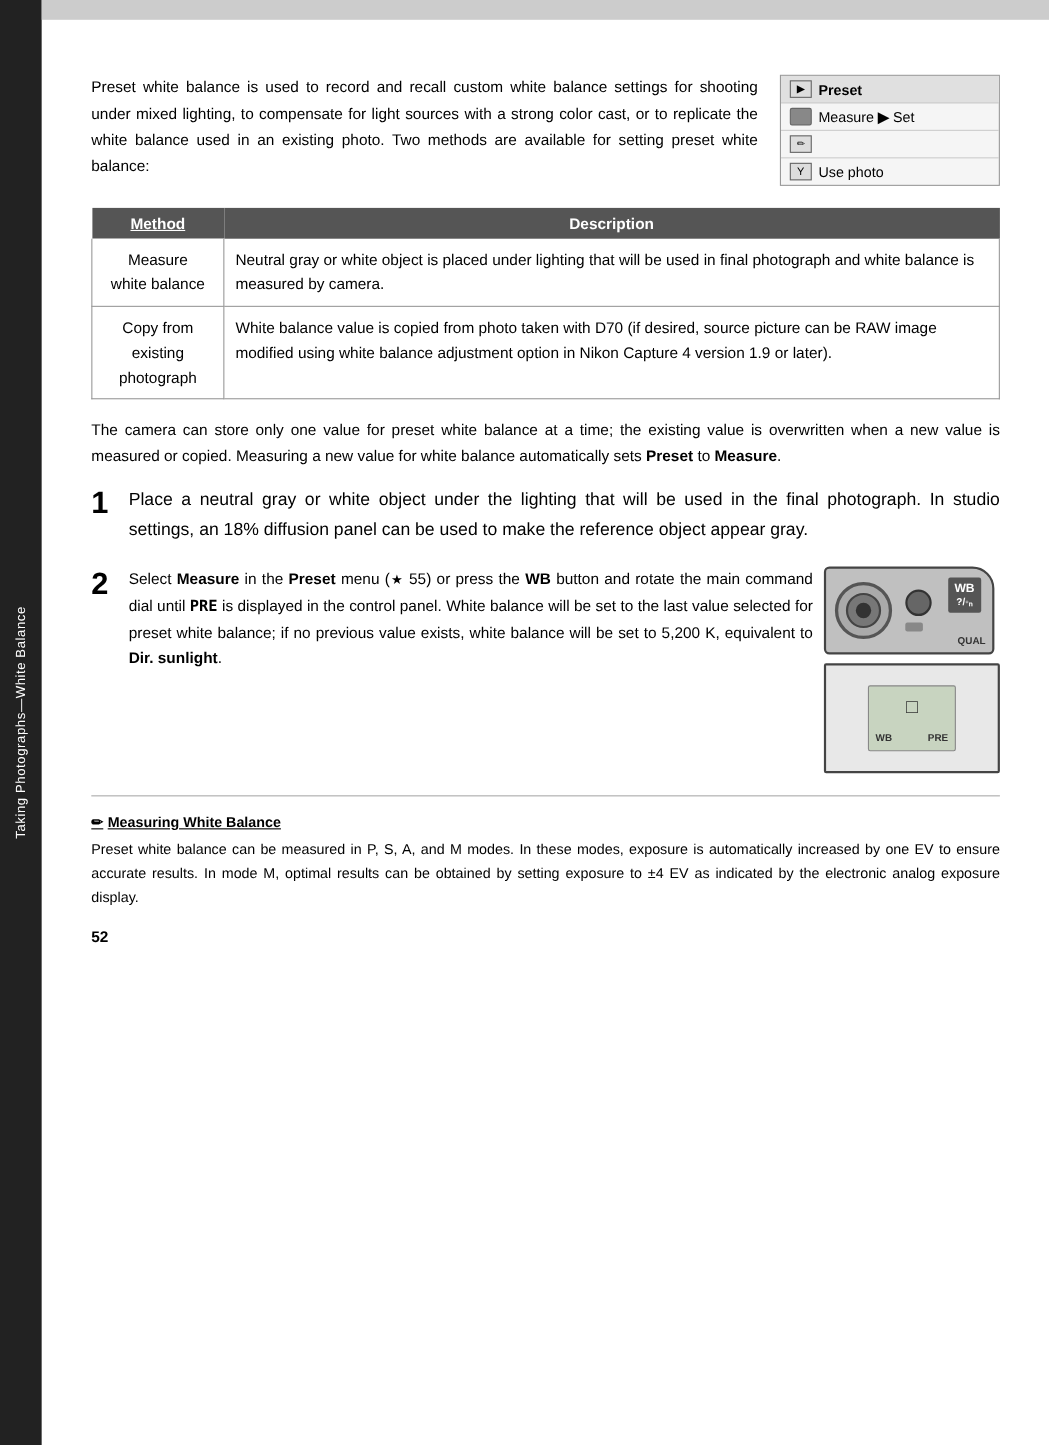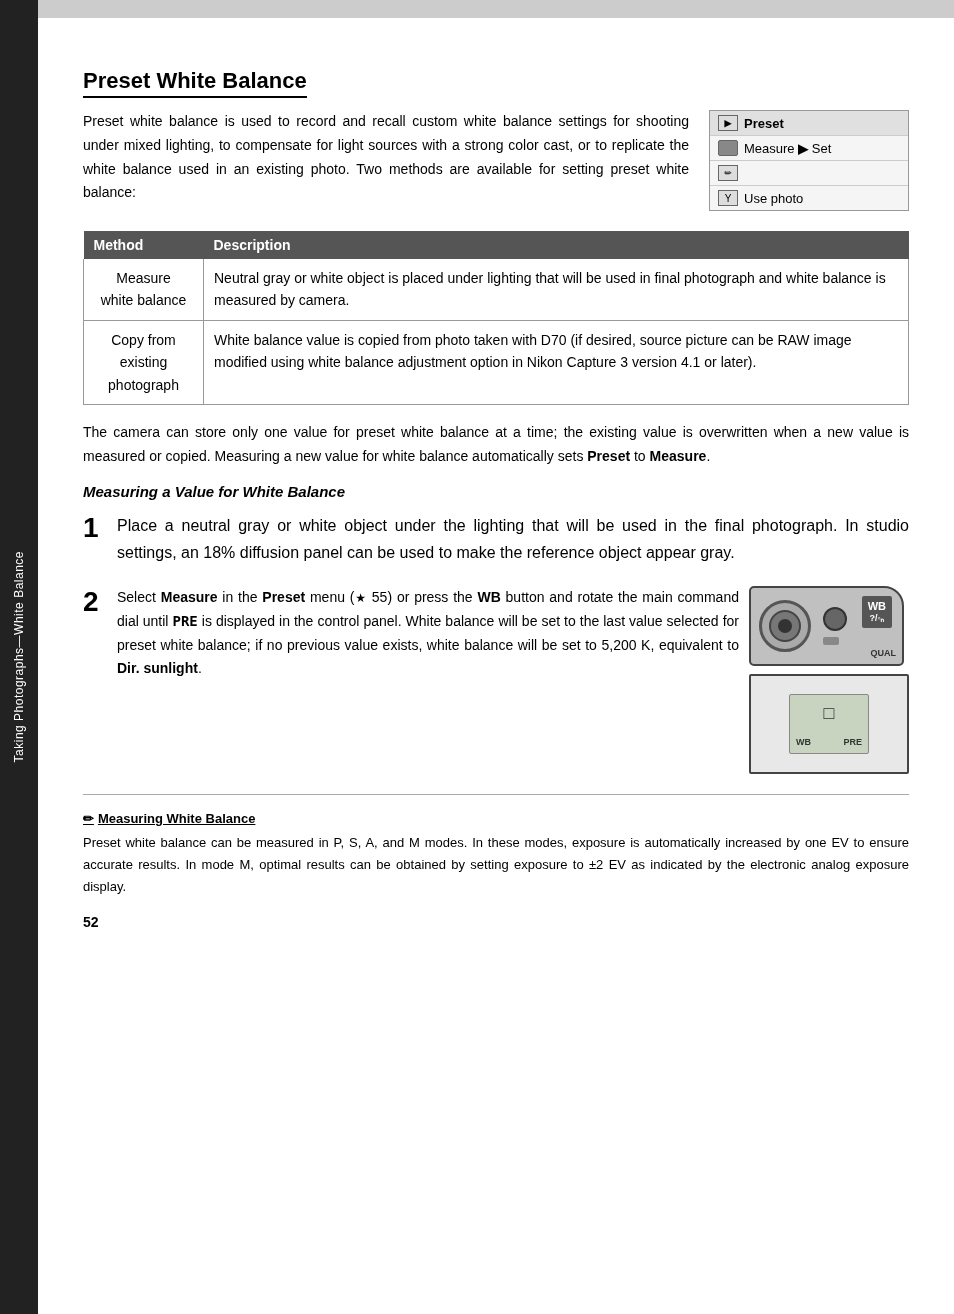--- a/index.html
+++ b/index.html
@@ -122,27 +122,28 @@
       width: 100%;
       border-collapse: collapse;
       margin-bottom: 16px;
       font-size: 14px;
     }
 
     .methods-table th {
       background: #555;
       color: #fff;
       padding: 6px 10px;
-      text-align: left;
+      text-align: center;
       font-weight: bold;
     }
 
     .methods-table th:first-child {
       width: 120px;
-      text-align: left;
+      text-align: center;
+      text-decoration: underline;
     }
 
     .methods-table td {
       padding: 8px 10px;
       border: 1px solid #999;
       vertical-align: top;
       line-height: 1.6;
     }
 
     .methods-table td:first-child {
@@ -317,21 +318,20 @@
 <div class="sidebar">
   <div class="sidebar-tab">Taking Photographs—White Balance</div>
 </div>
 
 <div class="main-content">
   <div class="top-bar"></div>
 
   <div class="content-wrapper">
 
     
-    <h1 class="page-title">Preset White Balance</h1>
 
     
     <div class="intro-section">
       <div class="intro-text">Preset white balance is used to record and recall custom white balance settings for shooting under mixed lighting, to compensate for light sources with a strong color cast, or to replicate the white balance used in an existing photo.  Two methods are available for setting preset white balance:</div>
 
       <div class="menu-diagram">
         <div class="menu-diagram-row header-row">
           <div class="menu-icon">▶</div>
           <span class="menu-row-label">Preset</span>
         </div>
@@ -358,32 +358,31 @@
           <th>Description</th>
         </tr>
       </thead>
       <tbody>
         <tr>
           <td>Measure<br>white balance</td>
           <td>Neutral gray or white object is placed under lighting that will be used in final photograph and white balance is measured by camera.</td>
         </tr>
         <tr>
           <td>Copy from<br>existing<br>photograph</td>
-          <td>White balance value is copied from photo taken with D70 (if desired, source picture can be RAW image modified using white balance adjustment option in Nikon Capture 3 version 4.1 or later).</td>
+          <td>White balance value is copied from photo taken with D70 (if desired, source picture can be RAW image modified using white balance adjustment option in Nikon Capture 4 version 1.9 or later).</td>
         </tr>
       </tbody>
     </table>
 
     
     <p class="body-text">
       The camera can store only one value for preset white balance at a time; the existing  value is overwritten when a new value is measured or copied.  Measuring a new value for white balance automatically sets <strong>Preset</strong> to <strong>Measure</strong>.
     </p>
 
     
-    <p class="section-subtitle">Measuring a Value for White Balance</p>
 
     
     <div class="step-row">
       <div class="step-number">1</div>
       <div class="step-text">Place a neutral gray or white object under the lighting that will be used in the final photograph.  In studio settings, an 18% diffusion panel can be used to make the reference object appear gray.</div>
     </div>
 
     
     <div class="step-row">
       <div class="step-number">2</div>
@@ -429,20 +428,20 @@
         </div>
       </div>
     </div>
 
     
     <div class="note-section">
       <div class="note-title">
         <span class="pencil-icon"></span>
         <span>Measuring White Balance</span>
       </div>
-      <p class="note-text">Preset white balance can be measured in P, S, A, and M modes.  In these modes, exposure is automatically increased by one EV to ensure accurate results.  In mode M, optimal results can be obtained by setting exposure to ±2 EV as indicated by the electronic analog exposure display.</p>
+      <p class="note-text">Preset white balance can be measured in P, S, A, and M modes.  In these modes, exposure is automatically increased by one EV to ensure accurate results.  In mode M, optimal results can be obtained by setting exposure to ±4 EV as indicated by the electronic analog exposure display.</p>
     </div>
 
     
     <span class="page-number">52</span>
 
   </div>
 </div>
 
 </body></html>

